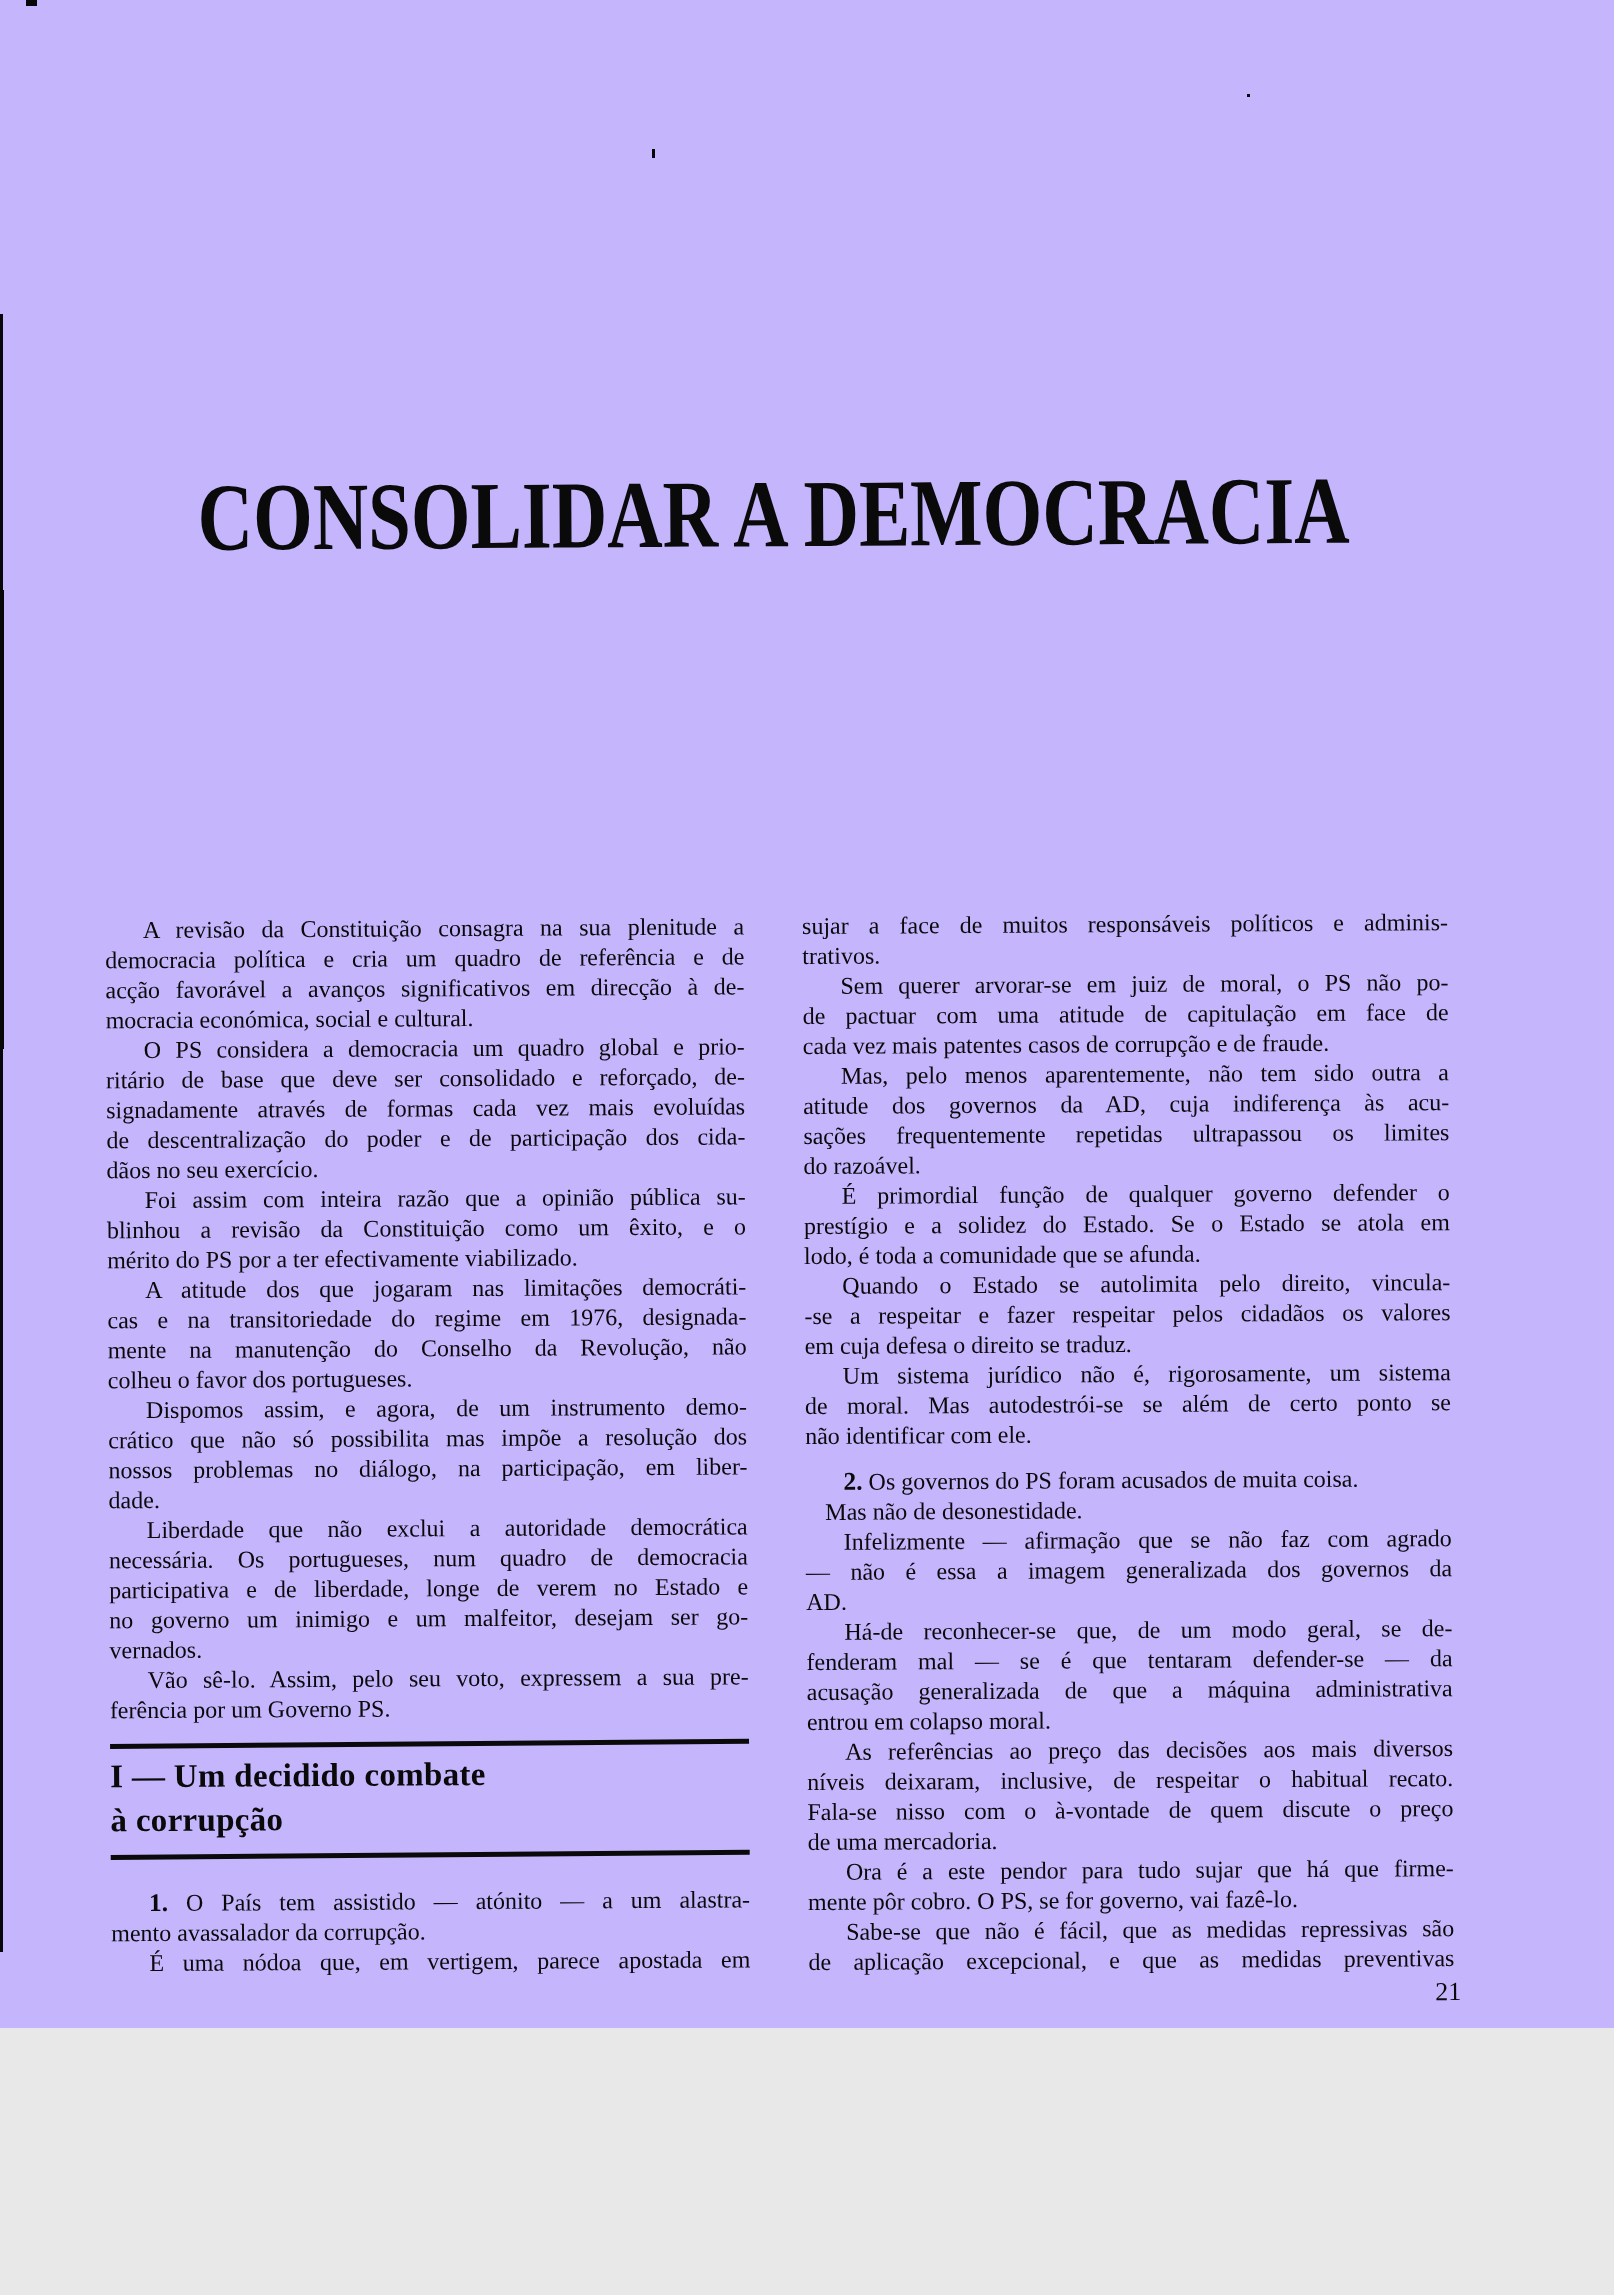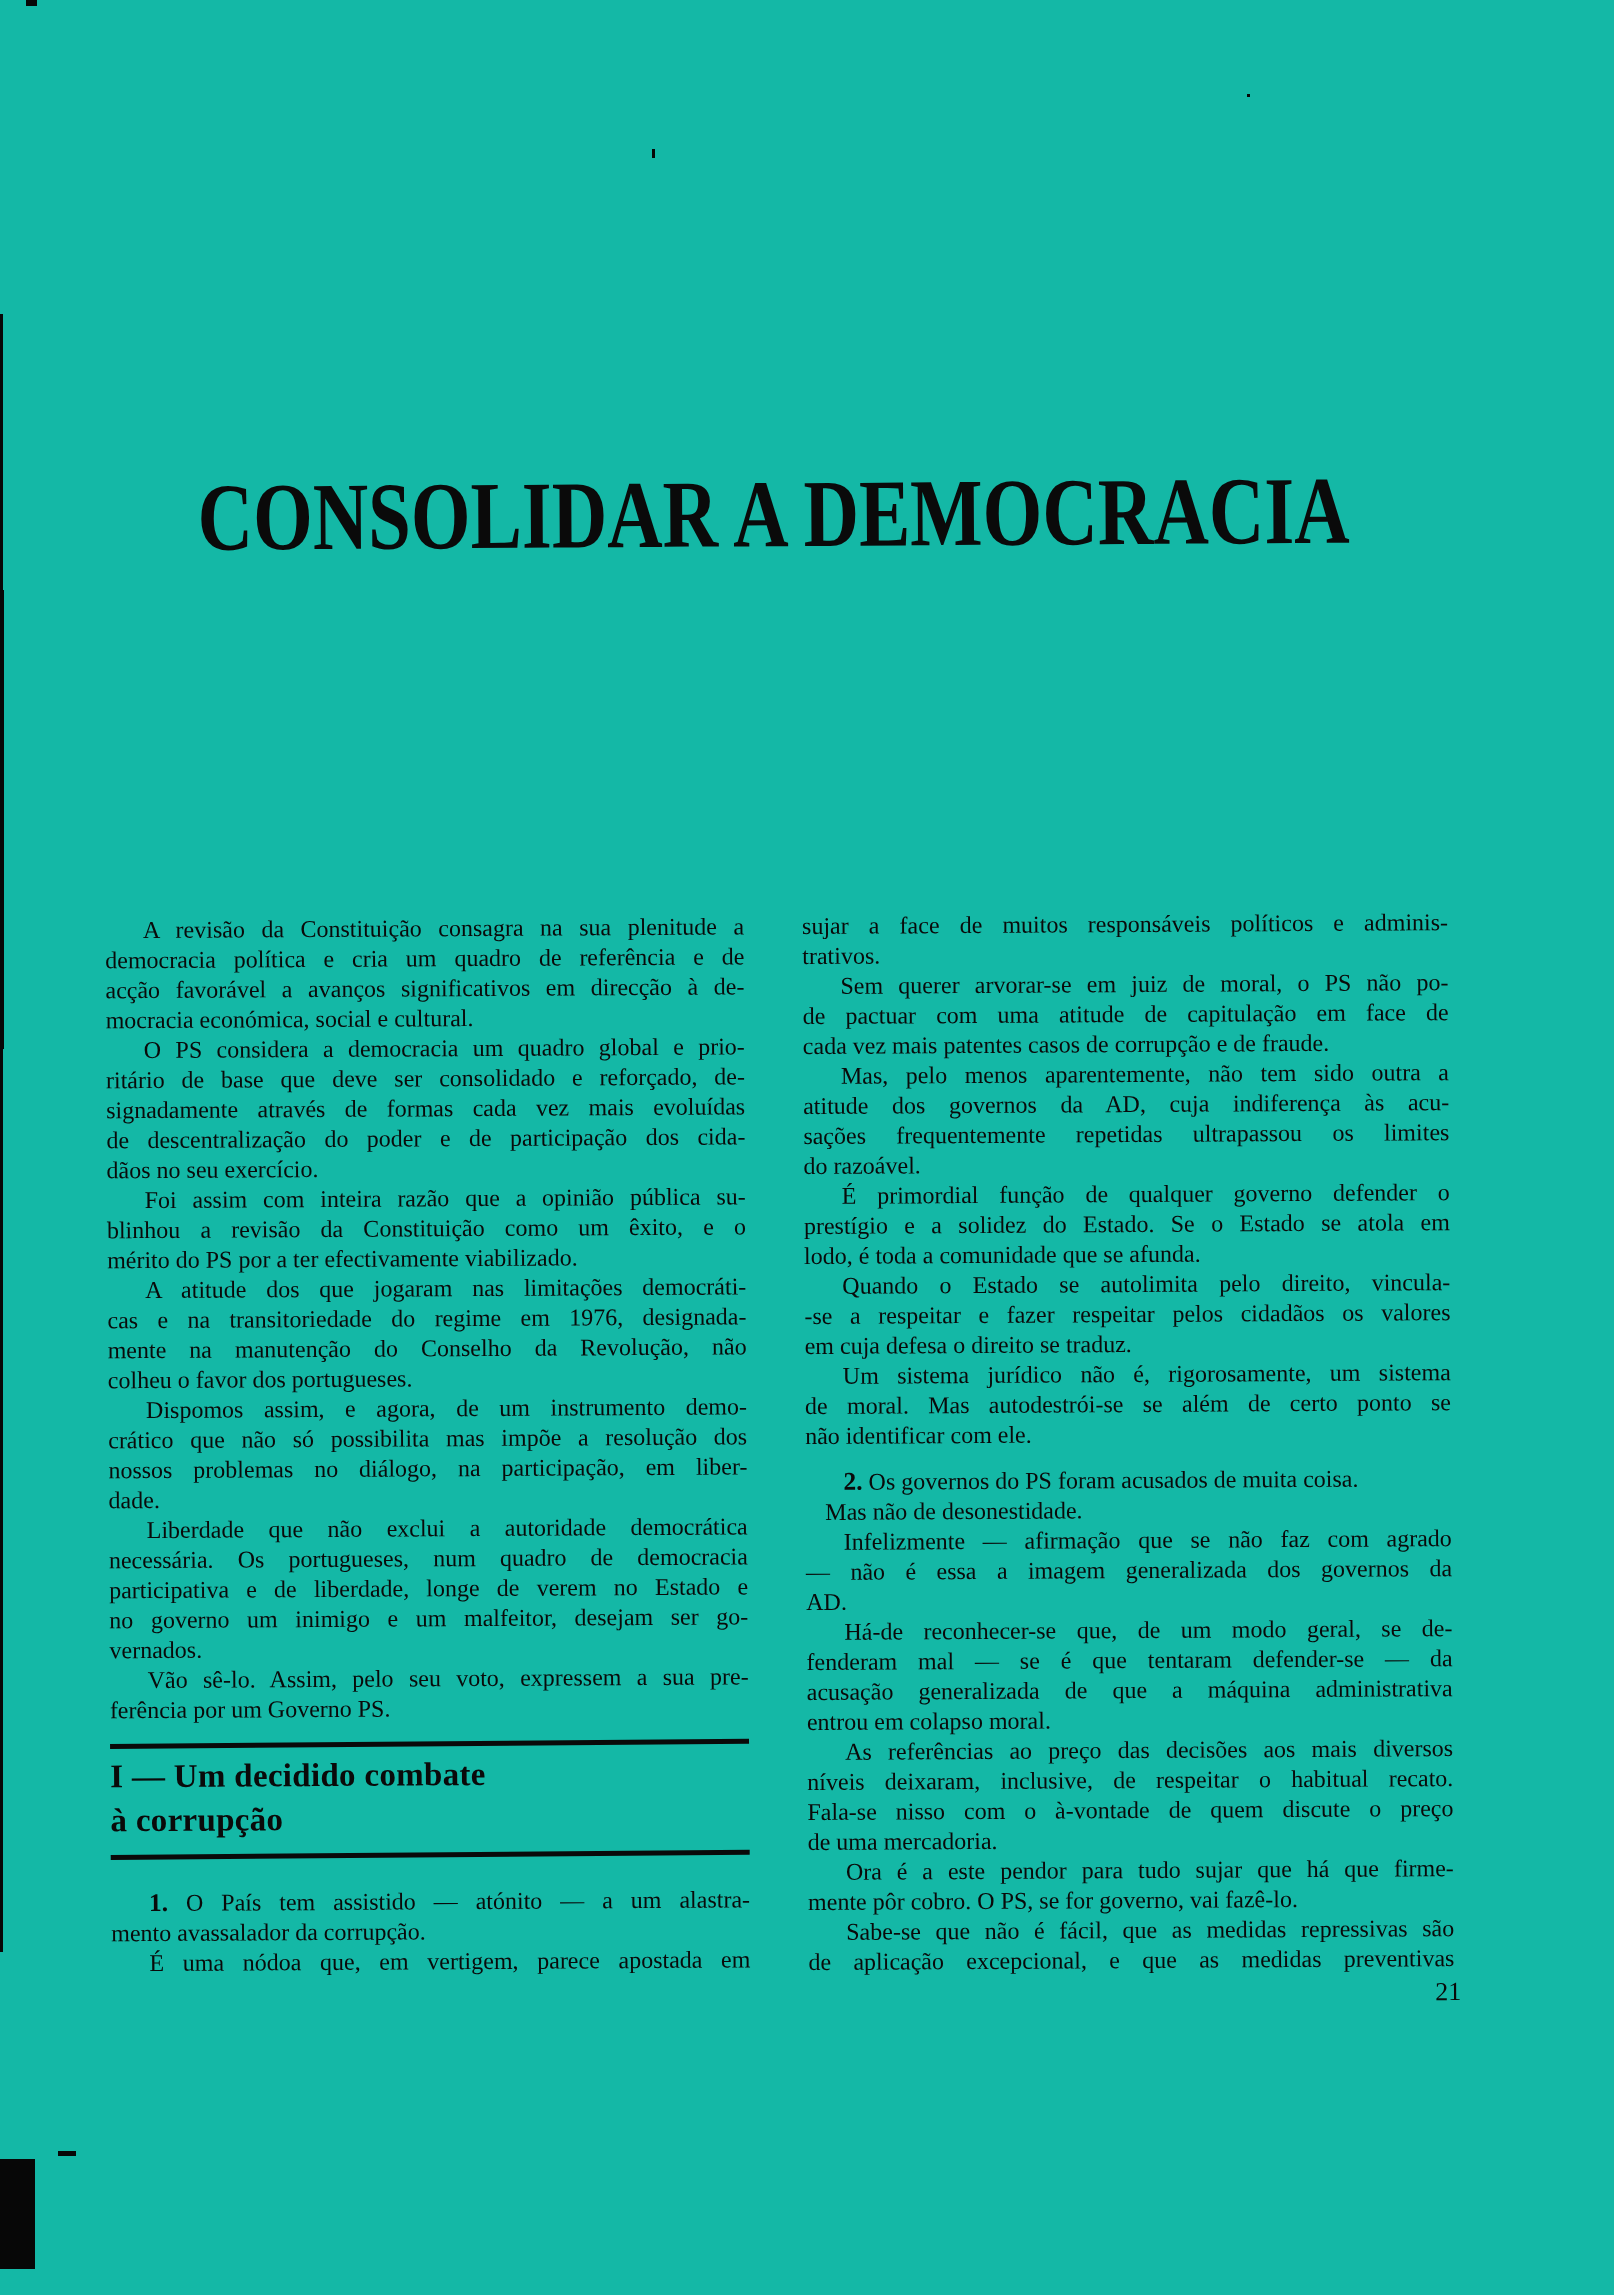--- a/index.html
+++ b/index.html
@@ -1,19 +1,19 @@
 <!DOCTYPE html>
 <html style="font-size:10.5px"><head>
 <meta charset="utf-8">
 <style>
   html,body{margin:0;padding:0;background:#e8e8e8;}
   .page{
     position:relative;
-    width:1614px;height:2295px;
-    background:#14b8a6;
+    width:1614px;height:2028px;
+    background:#c4b5fd;
     overflow:hidden;
     font-family:"Liberation Serif", serif;
     color:#0a0a0a;
   }
   .content{
     position:absolute;inset:0;
     transform:rotate(-0.35deg);
     transform-origin:807px 1245px;
   }
   .title{

